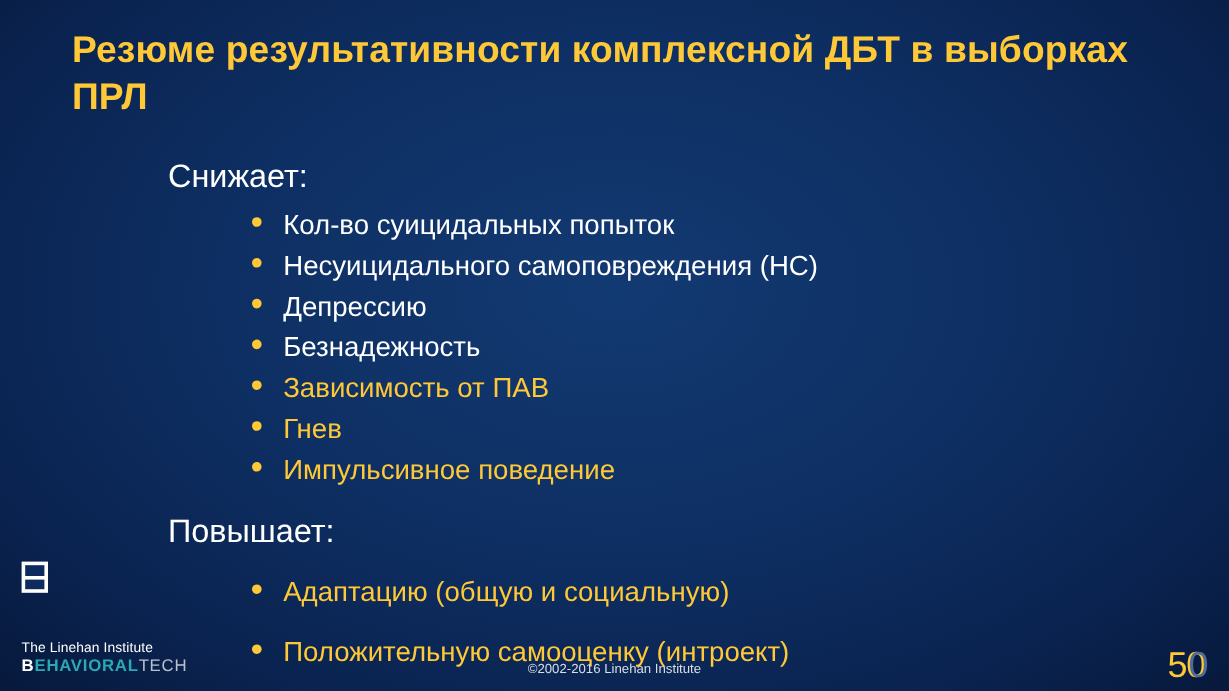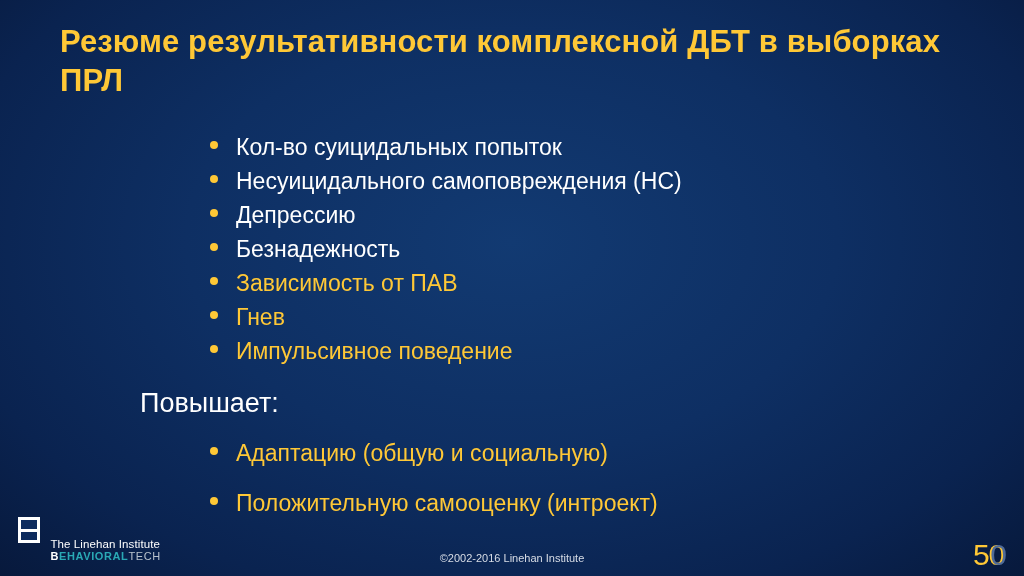--- a/index.html
+++ b/index.html
@@ -117,21 +117,21 @@
     vertical-align: middle;
   }
   .logo-line1 {
     font-size: 11.5px;
     letter-spacing: 0.1px;
     display: block;
     color: #ffffff;
     margin-top: 40px;
   }
   .logo-line2 {
-    font-size: 11px;
+    font-size: 14px;
     font-weight: bold;
     letter-spacing: 0.6px;
     display: block;
     color: #ffffff;
   }
   .logo-line2 .teal {
     color: #2aa9b5;
   }
   .logo-line2 .grey {
     color: #b9c2cc;
@@ -161,20 +161,21 @@
 </style>
 </head>
 <body>
 
 <div class="slide">
 
   <div class="title">Резюме результативности комплексной ДБТ в выборках ПРЛ</div>
 
   <div class="body-block">
 
+    <p class="lead">Снижает:</p>
     <ul class="bullets">
       <li><span class="dot"></span><span>Кол-во суицидальных попыток</span></li>
       <li><span class="dot"></span><span>Несуицидального самоповреждения (НС)</span></li>
       <li><span class="dot"></span><span>Депрессию</span></li>
       <li><span class="dot"></span><span>Безнадежность</span></li>
       <li class="accent"><span class="dot"></span><span>Зависимость от ПАВ</span></li>
       <li class="accent"><span class="dot"></span><span>Гнев</span></li>
       <li class="accent"><span class="dot"></span><span>Импульсивное поведение</span></li>
     </ul>
 

